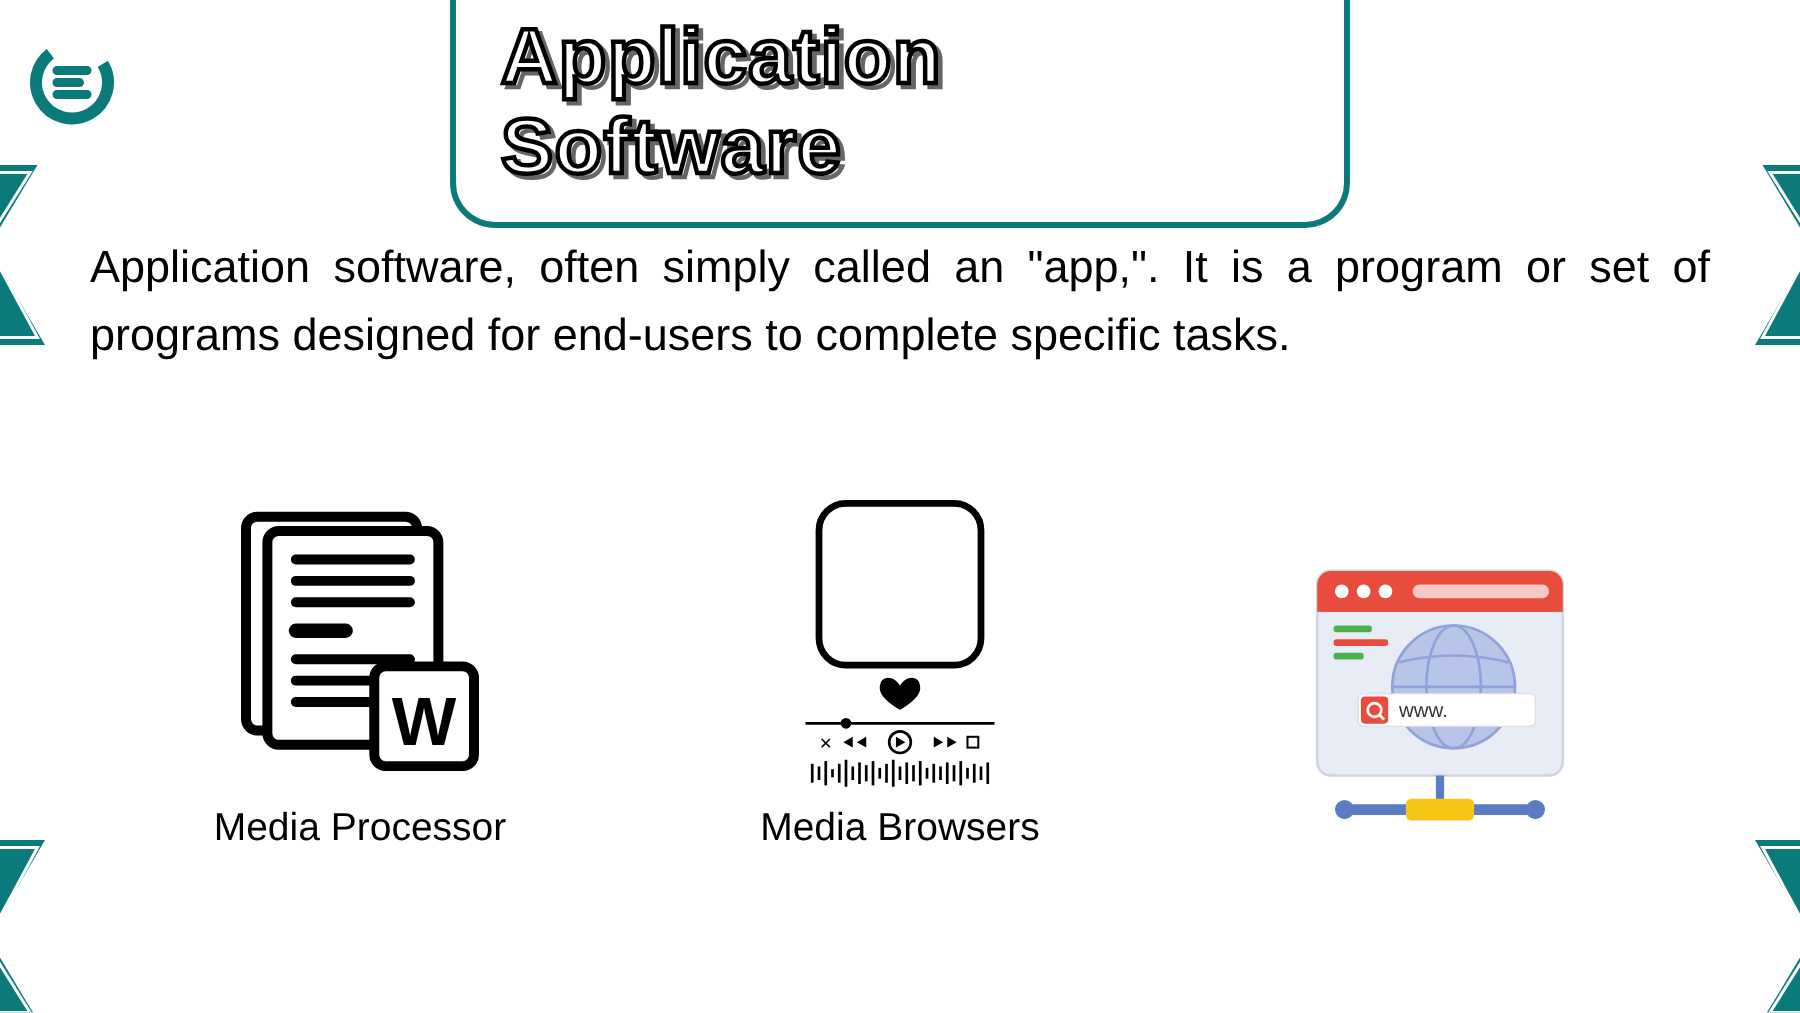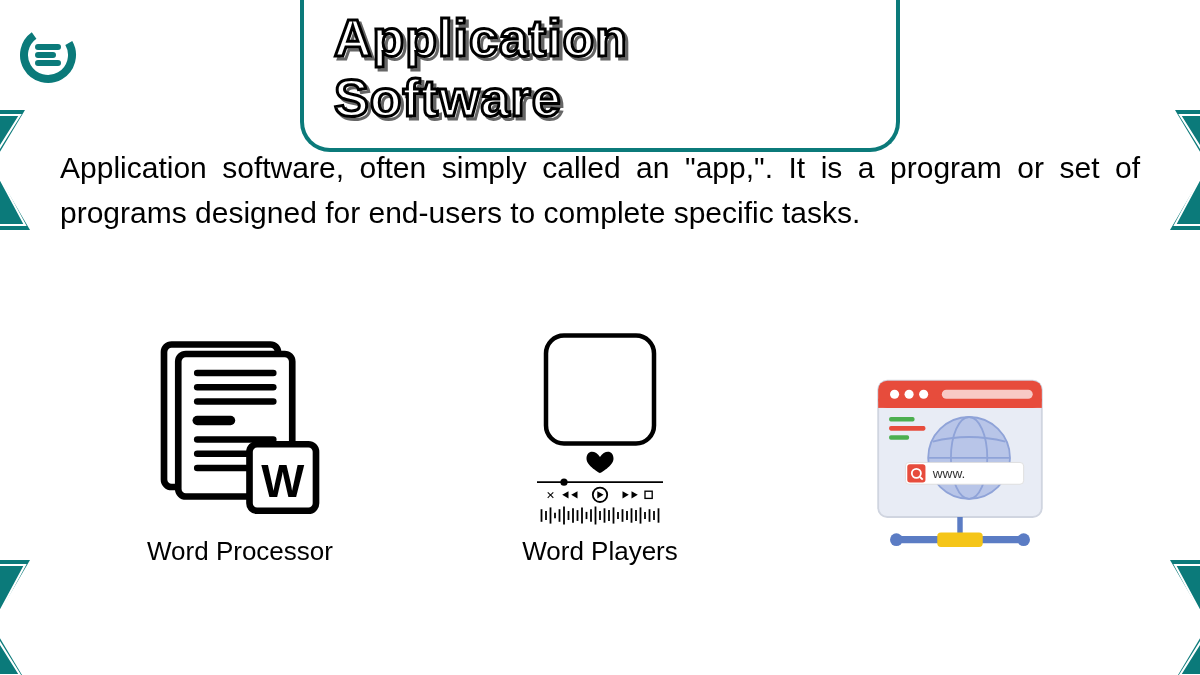--- a/index.html
+++ b/index.html
@@ -48,21 +48,21 @@
 }
 .title-shadow {
   position: absolute;
   top: 3px;
   left: 3px;
   -webkit-text-stroke: 3px #666;
   z-index: -1;
 }
 .description {
   position: absolute;
-  top: 145px;
+  top: 156px;
   left: 60px;
   right: 60px;
   font-size: 30px;
   line-height: 1.5;
   color: #000000;
   text-align: justify;
 }
 .items-row {
   position: absolute;
   top: 330px;
@@ -145,21 +145,21 @@
           <line x1="55" y1="70" x2="135" y2="70"></line>
           <line x1="55" y1="90" x2="90" y2="90" stroke-width="10"></line>
           <line x1="55" y1="110" x2="135" y2="110"></line>
           <line x1="55" y1="125" x2="135" y2="125"></line>
           <line x1="55" y1="140" x2="135" y2="140"></line>
           <rect x="110" y="115" width="70" height="70" rx="8" fill="#fff"></rect>
           <text x="145" y="170" font-size="48" font-weight="bold" fill="#000" stroke="none" text-anchor="middle" font-family="Arial">W</text>
         </g>
       </svg>
     </div>
-    <div class="item-label">Word Processor</div>
+    <div class="item-label">Media Processor</div>
   </div>
 
   <div class="item">
     <div class="item-icon">
       <svg viewBox="0 0 200 220" width="180" height="200">
         <rect x="40" y="5" width="120" height="120" rx="20" fill="none" stroke="#000" stroke-width="5"></rect>
         <path d="M 100 140 C 95 132, 85 132, 85 142 C 85 150, 100 158, 100 158 C 100 158, 115 150, 115 142 C 115 132, 105 132, 100 140 Z" fill="#000"></path>
         <line x1="30" y1="168" x2="170" y2="168" stroke="#000" stroke-width="2"></line>
         <circle cx="60" cy="168" r="4" fill="#000"></circle>
         <g transform="translate(0,182)" fill="#000">
@@ -196,21 +196,21 @@
           <line x1="135" y1="197" x2="135" y2="213"></line>
             <line x1="140" y1="199" x2="140" y2="211"></line>
             <line x1="145" y1="196" x2="145" y2="214"></line>
             <line x1="150" y1="201" x2="150" y2="209"></line>
           <line x1="155" y1="198" x2="155" y2="212"></line>
             <line x1="160" y1="200" x2="160" y2="210"></line>
             <line x1="165" y1="197" x2="165" y2="213"></line>
         </g>
       </svg>
     </div>
-    <div class="item-label">Word Players</div>
+    <div class="item-label">Media Browsers</div>
   </div>
 
   <div class="item">
     <div class="item-icon">
       <svg viewBox="0 0 220 220" width="210" height="210">
         <rect x="20" y="15" width="180" height="150" rx="10" fill="#e8ecf5" stroke="#d0d5e0" stroke-width="2"></rect>
         <rect x="20" y="15" width="180" height="30" rx="10" fill="#e74c3c"></rect>
         <rect x="20" y="35" width="180" height="10" fill="#e74c3c"></rect>
         <circle cx="38" cy="30" r="5" fill="#fff"></circle>
         <circle cx="54" cy="30" r="5" fill="#fff"></circle>

